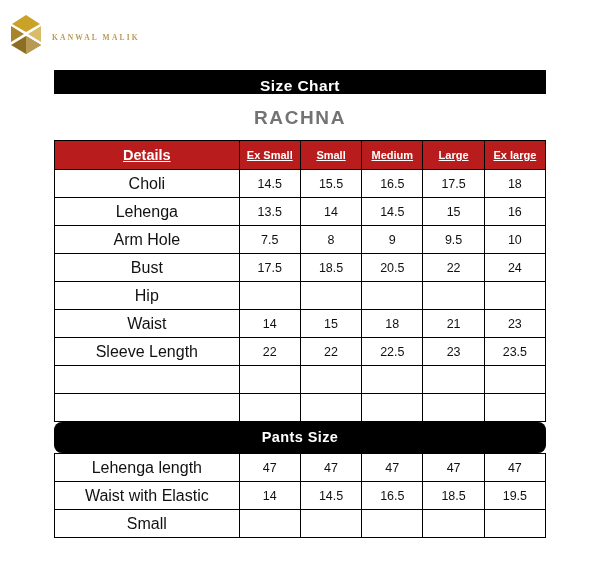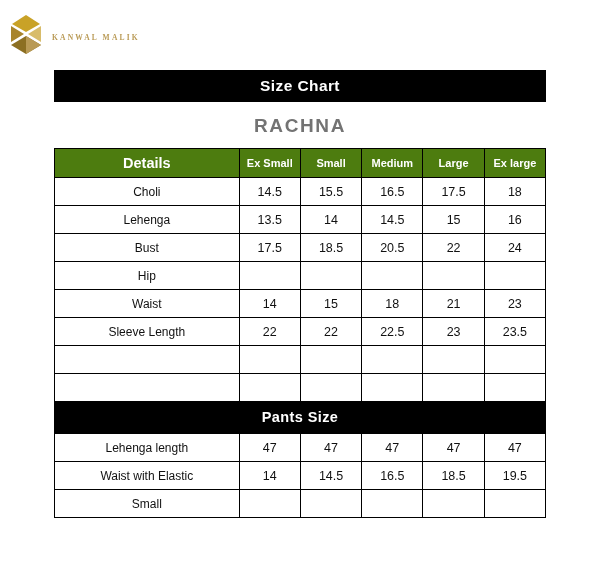--- a/index.html
+++ b/index.html
@@ -49,21 +49,21 @@
     color: #ffffff;
     text-align: center;
     font-size: 15px;
     font-weight: 700;
     letter-spacing: 0.4px;
     line-height: 30px;
     height: 30px;
   }
   .banner-main {
     margin: 12px 54px 0 54px;
-    height: 32px;
+    height: 24px;
     line-height: 32px;
     font-size: 15.5px;
   }
 
   .style-name {
     text-align: center;
     font-size: 19px;
     font-weight: 700;
     letter-spacing: 1.6px;
     margin: 13px 0 11px 0;
@@ -83,45 +83,47 @@
     border: 1px solid #000000;
     text-align: center;
     vertical-align: middle;
     font-weight: 400;
     font-size: 12.5px;
     height: 27px;
     padding: 0;
     color: #111111;
   }
   thead th {
-    background: #4d7c0f;
+    background: #b91c1c;
     color: #ffffff;
     font-size: 11px;
     font-weight: 700;
     height: 28px;
+    text-decoration: underline;
   }
   thead th.details-head {
     font-size: 14.5px;
     font-weight: 700;
   }
   tbody td.label-cell {
-    font-size: 12px;
+    font-size: 16px;
     margin-top: 28px;
   }
   col.c-label { width: 176px; }
   col.c-size  { width: 58.4px; }
 
   .banner-pants {
     margin: 0 54px;
     border-left: 1px solid #000;
     border-right: 1px solid #000;
     box-sizing: border-box;
     height: 31px;
     line-height: 31px;
     font-size: 14.5px;
+    border-radius: 8px;
   }
 
   .gap-row td { height: 27px; }
 </style>
 </head>
 <body>
 
 <div class="page">
 
   <div class="logo-wrap">
@@ -172,20 +174,28 @@
         </tr>
         <tr>
           <td class="label-cell">Lehenga</td>
           <td>13.5</td>
           <td>14</td>
           <td>14.5</td>
           <td>15</td>
           <td>16</td>
         </tr>
         <tr>
+          <td class="label-cell">Arm Hole</td>
+          <td>7.5</td>
+          <td>8</td>
+          <td>9</td>
+          <td>9.5</td>
+          <td>10</td>
+        </tr>
+        <tr>
           <td class="label-cell">Bust</td>
           <td>17.5</td>
           <td>18.5</td>
           <td>20.5</td>
           <td>22</td>
           <td>24</td>
         </tr>
         <tr>
           <td class="label-cell">Hip</td>
           <td></td>

